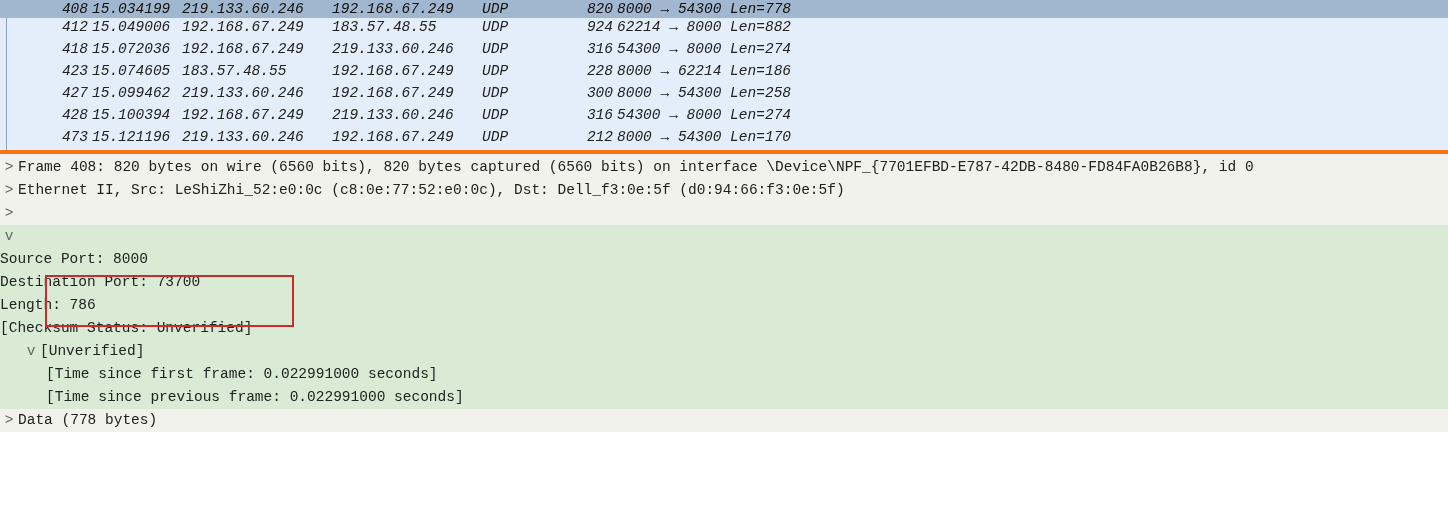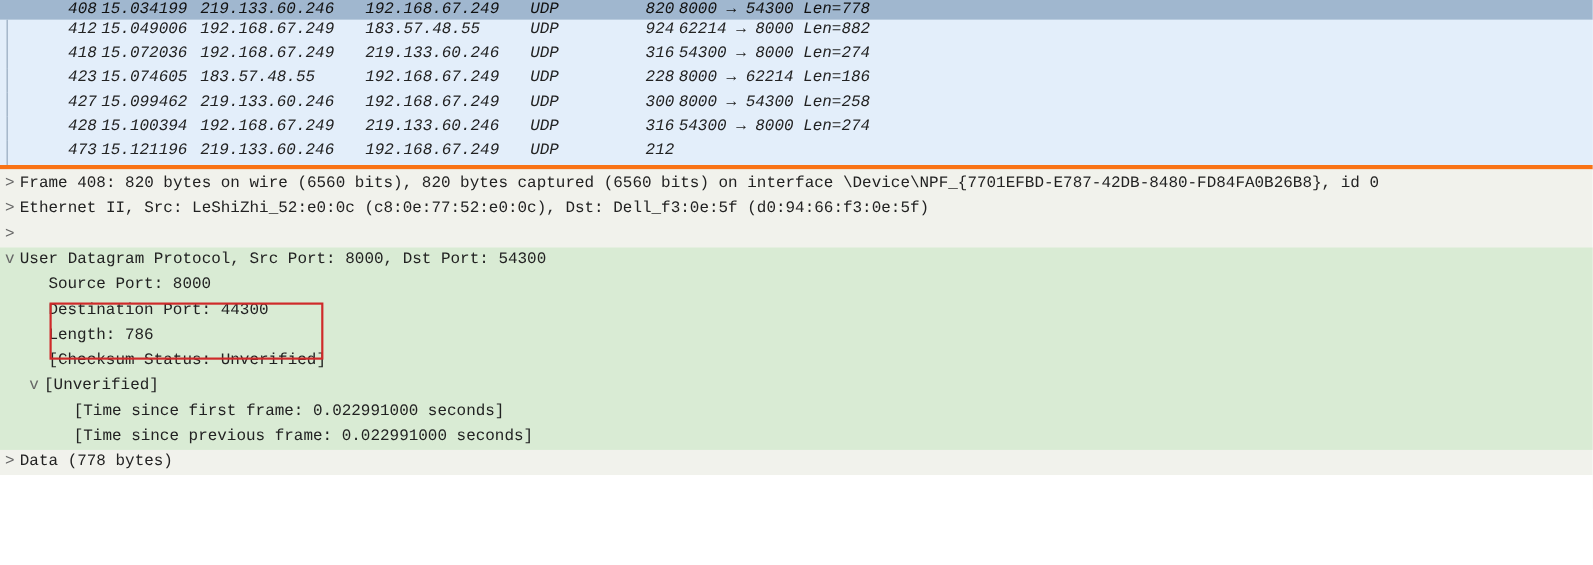--- a/index.html
+++ b/index.html
@@ -64,22 +64,22 @@
   }
   .details-row .expander {
     width: 18px;
     display: inline-block;
     text-align: center;
     color: #666;
     user-select: none;
   }
   .indent-0 { padding-left: 0px; }
   .indent-1 { padding-left: 22px; }
-  .indent-2 { padding-left: 44px; }
-  .indent-3 { padding-left: 67px; }
+  .indent-2 { }
+  .indent-3 { padding-left: 46px; }
   
   .udp-section {
     background: #d9ebd4;
   }
   .highlight-box {
     border: 2px solid #cf2a2a;
     position: absolute;
     pointer-events: none;
   }
   .container { position: relative; }
@@ -122,48 +122,47 @@
       <div class="packet-row-wrapper">
         <div class="gutter-col">
           <div class="rule"></div>
         </div>
         <div class="packet-row" style="flex: 1 1 0%;"><span class="col-no">428</span><span class="col-time">15.100394</span><span class="col-src">192.168.67.249</span><span class="col-dst">219.133.60.246</span><span class="col-proto">UDP</span><span class="col-len">316</span><span class="col-info">54300 → 8000 Len=274</span></div>
       </div>
       <div class="packet-row-wrapper">
         <div class="gutter-col">
           <div class="rule"></div>
         </div>
-        <div class="packet-row" style="flex: 1 1 0%;"><span class="col-no">473</span><span class="col-time">15.121196</span><span class="col-src">219.133.60.246</span><span class="col-dst">192.168.67.249</span><span class="col-proto">UDP</span><span class="col-len">212</span></div>
+        <div class="packet-row" style="flex: 1 1 0%;"><span class="col-no">473</span><span class="col-time">15.121196</span><span class="col-src">219.133.60.246</span><span class="col-dst">192.168.67.249</span><span class="col-proto">UDP</span><span class="col-len">212</span><span class="col-info">8000 → 54300 Len=170</span></div>
       </div>
     </div>
 
 <div class="details">
 
   <div class="details-row indent-0">
     <span class="expander">&gt;</span>
     <span>Frame 408: 820 bytes on wire (6560 bits), 820 bytes captured (6560 bits) on interface \Device\NPF_{7701EFBD-E787-42DB-8480-FD84FA0B26B8}, id 0</span>
   </div>
   <div class="details-row indent-0">
     <span class="expander">&gt;</span>
     <span>Ethernet II, Src: LeShiZhi_52:e0:0c (c8:0e:77:52:e0:0c), Dst: Dell_f3:0e:5f (d0:94:66:f3:0e:5f)</span>
   </div>
   <div class="details-row indent-0">
     <span class="expander">&gt;</span>
   </div>
 
   <div class="udp-section">
     <div class="details-row indent-0">
       <span class="expander">v</span>
-      <span>User Datagram Protocol, Src Port: 8000, Dst Port: 54300</span>
     </div>
     <div class="details-row indent-2">
       <span>Source Port: 8000</span>
     </div>
     <div class="details-row indent-2">
-      <span>Destination Port: 44300</span>
+      <span>Destination Port: 73700</span>
     </div>
     <div class="details-row indent-2">
       <span>Length: 786</span>
     </div>
     <div class="details-row indent-2">
       <span>[Checksum Status: Unverified]</span>
     </div>
     <div class="details-row indent-1">
       <span class="expander">v</span>
       <span>[Unverified]</span>

